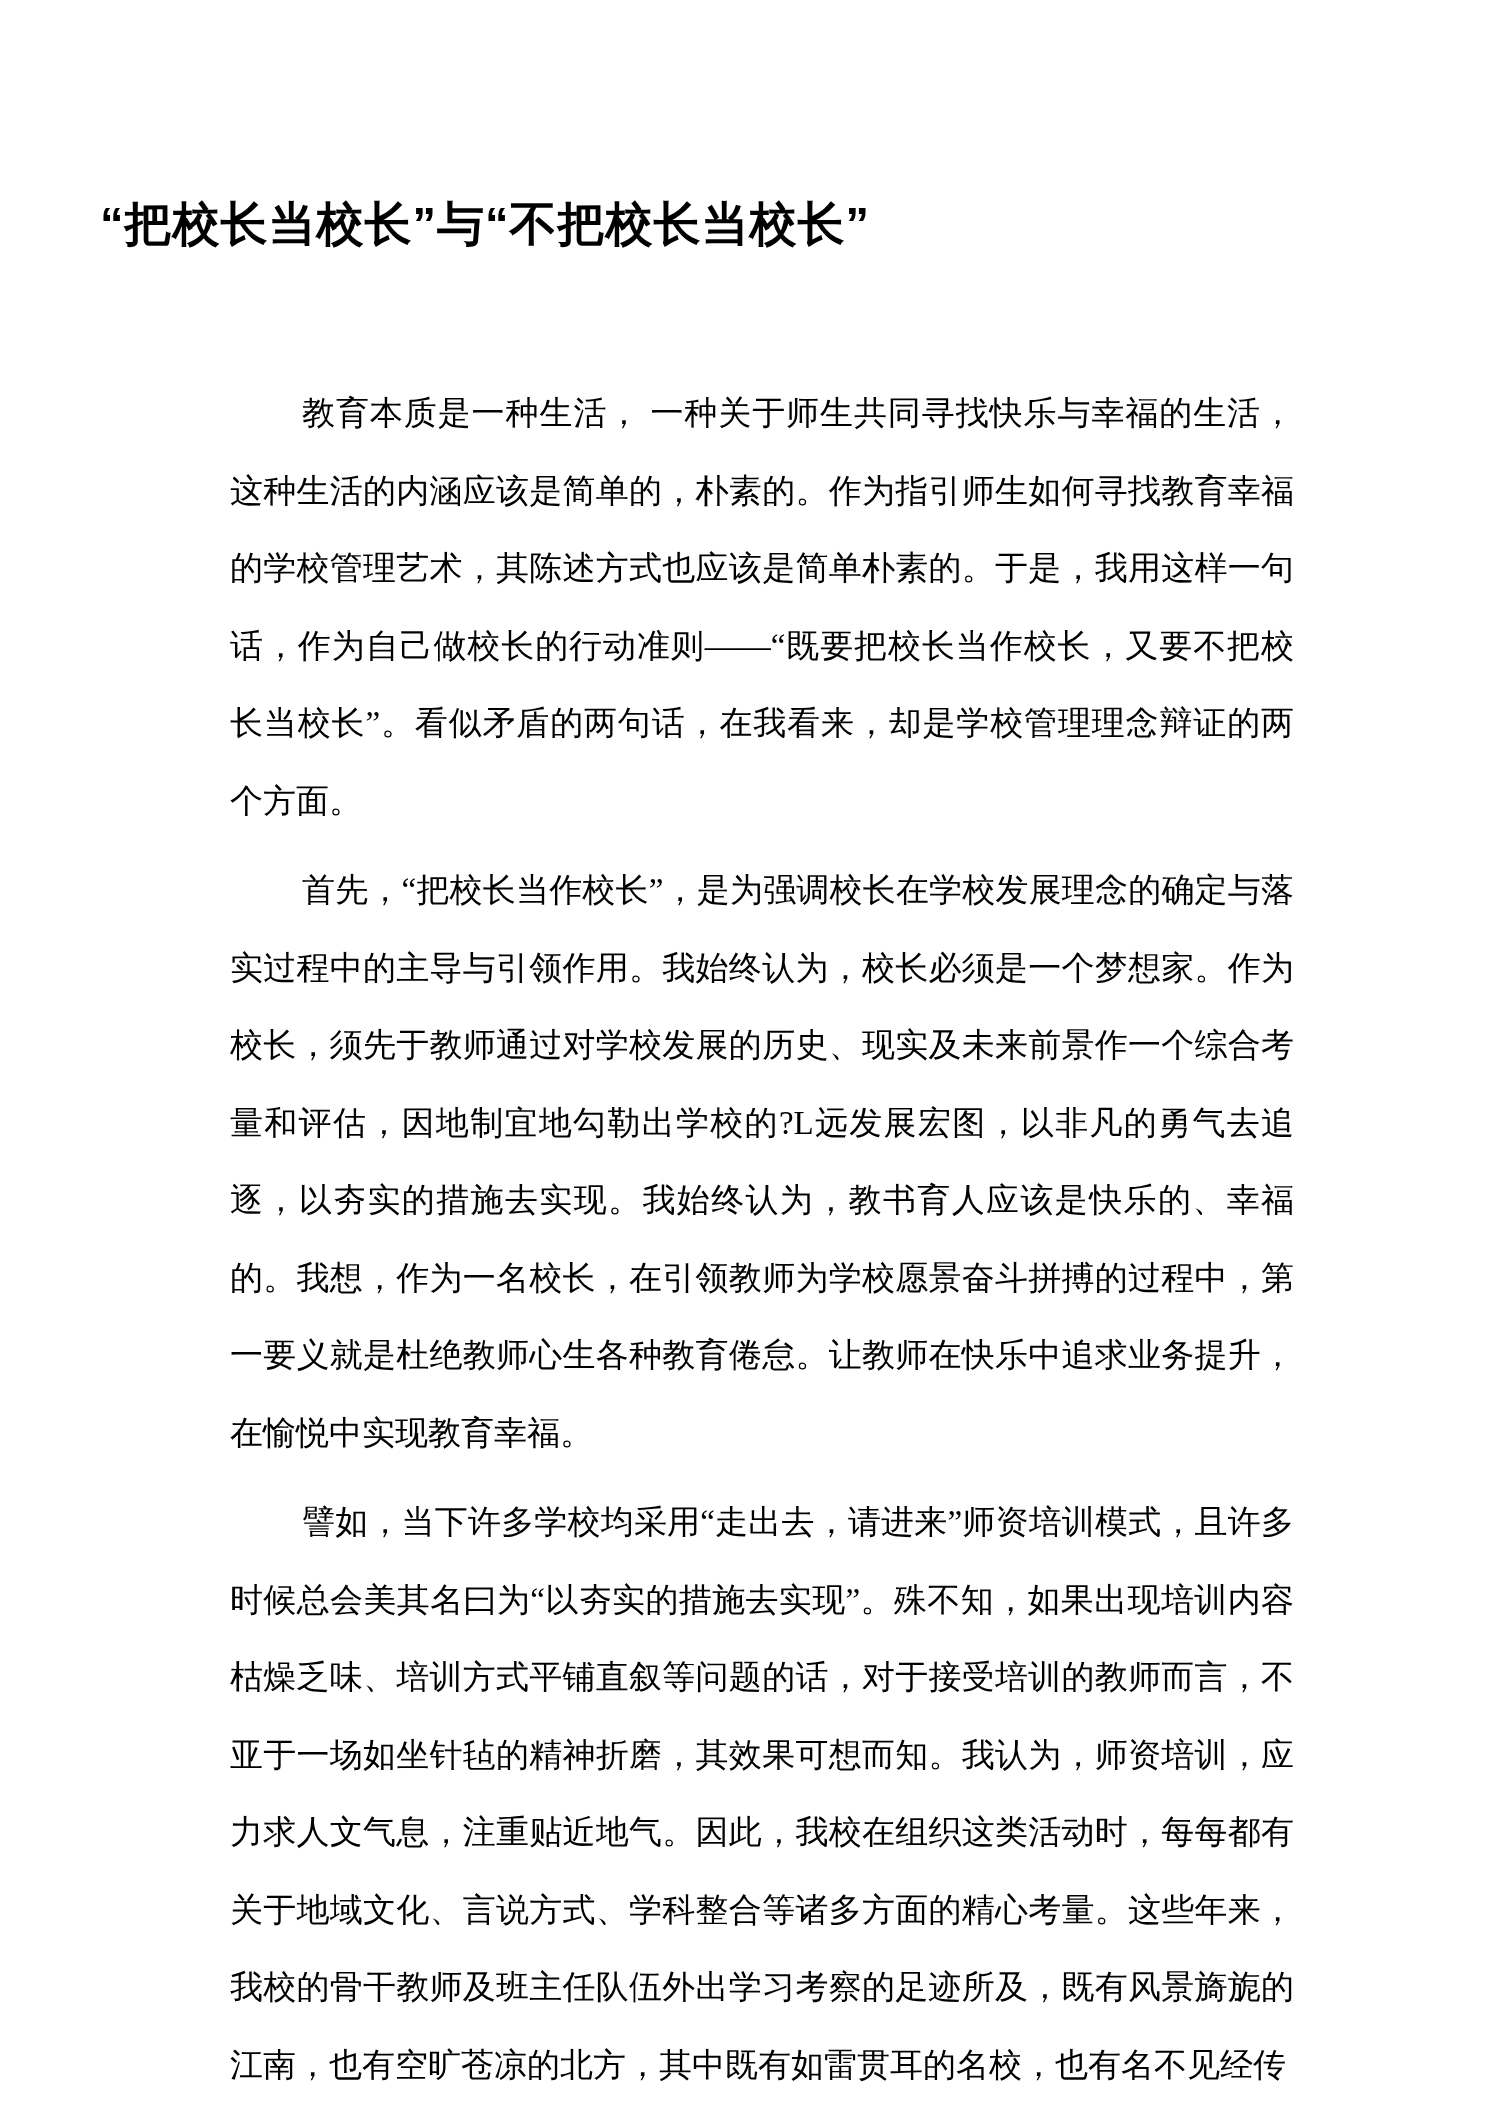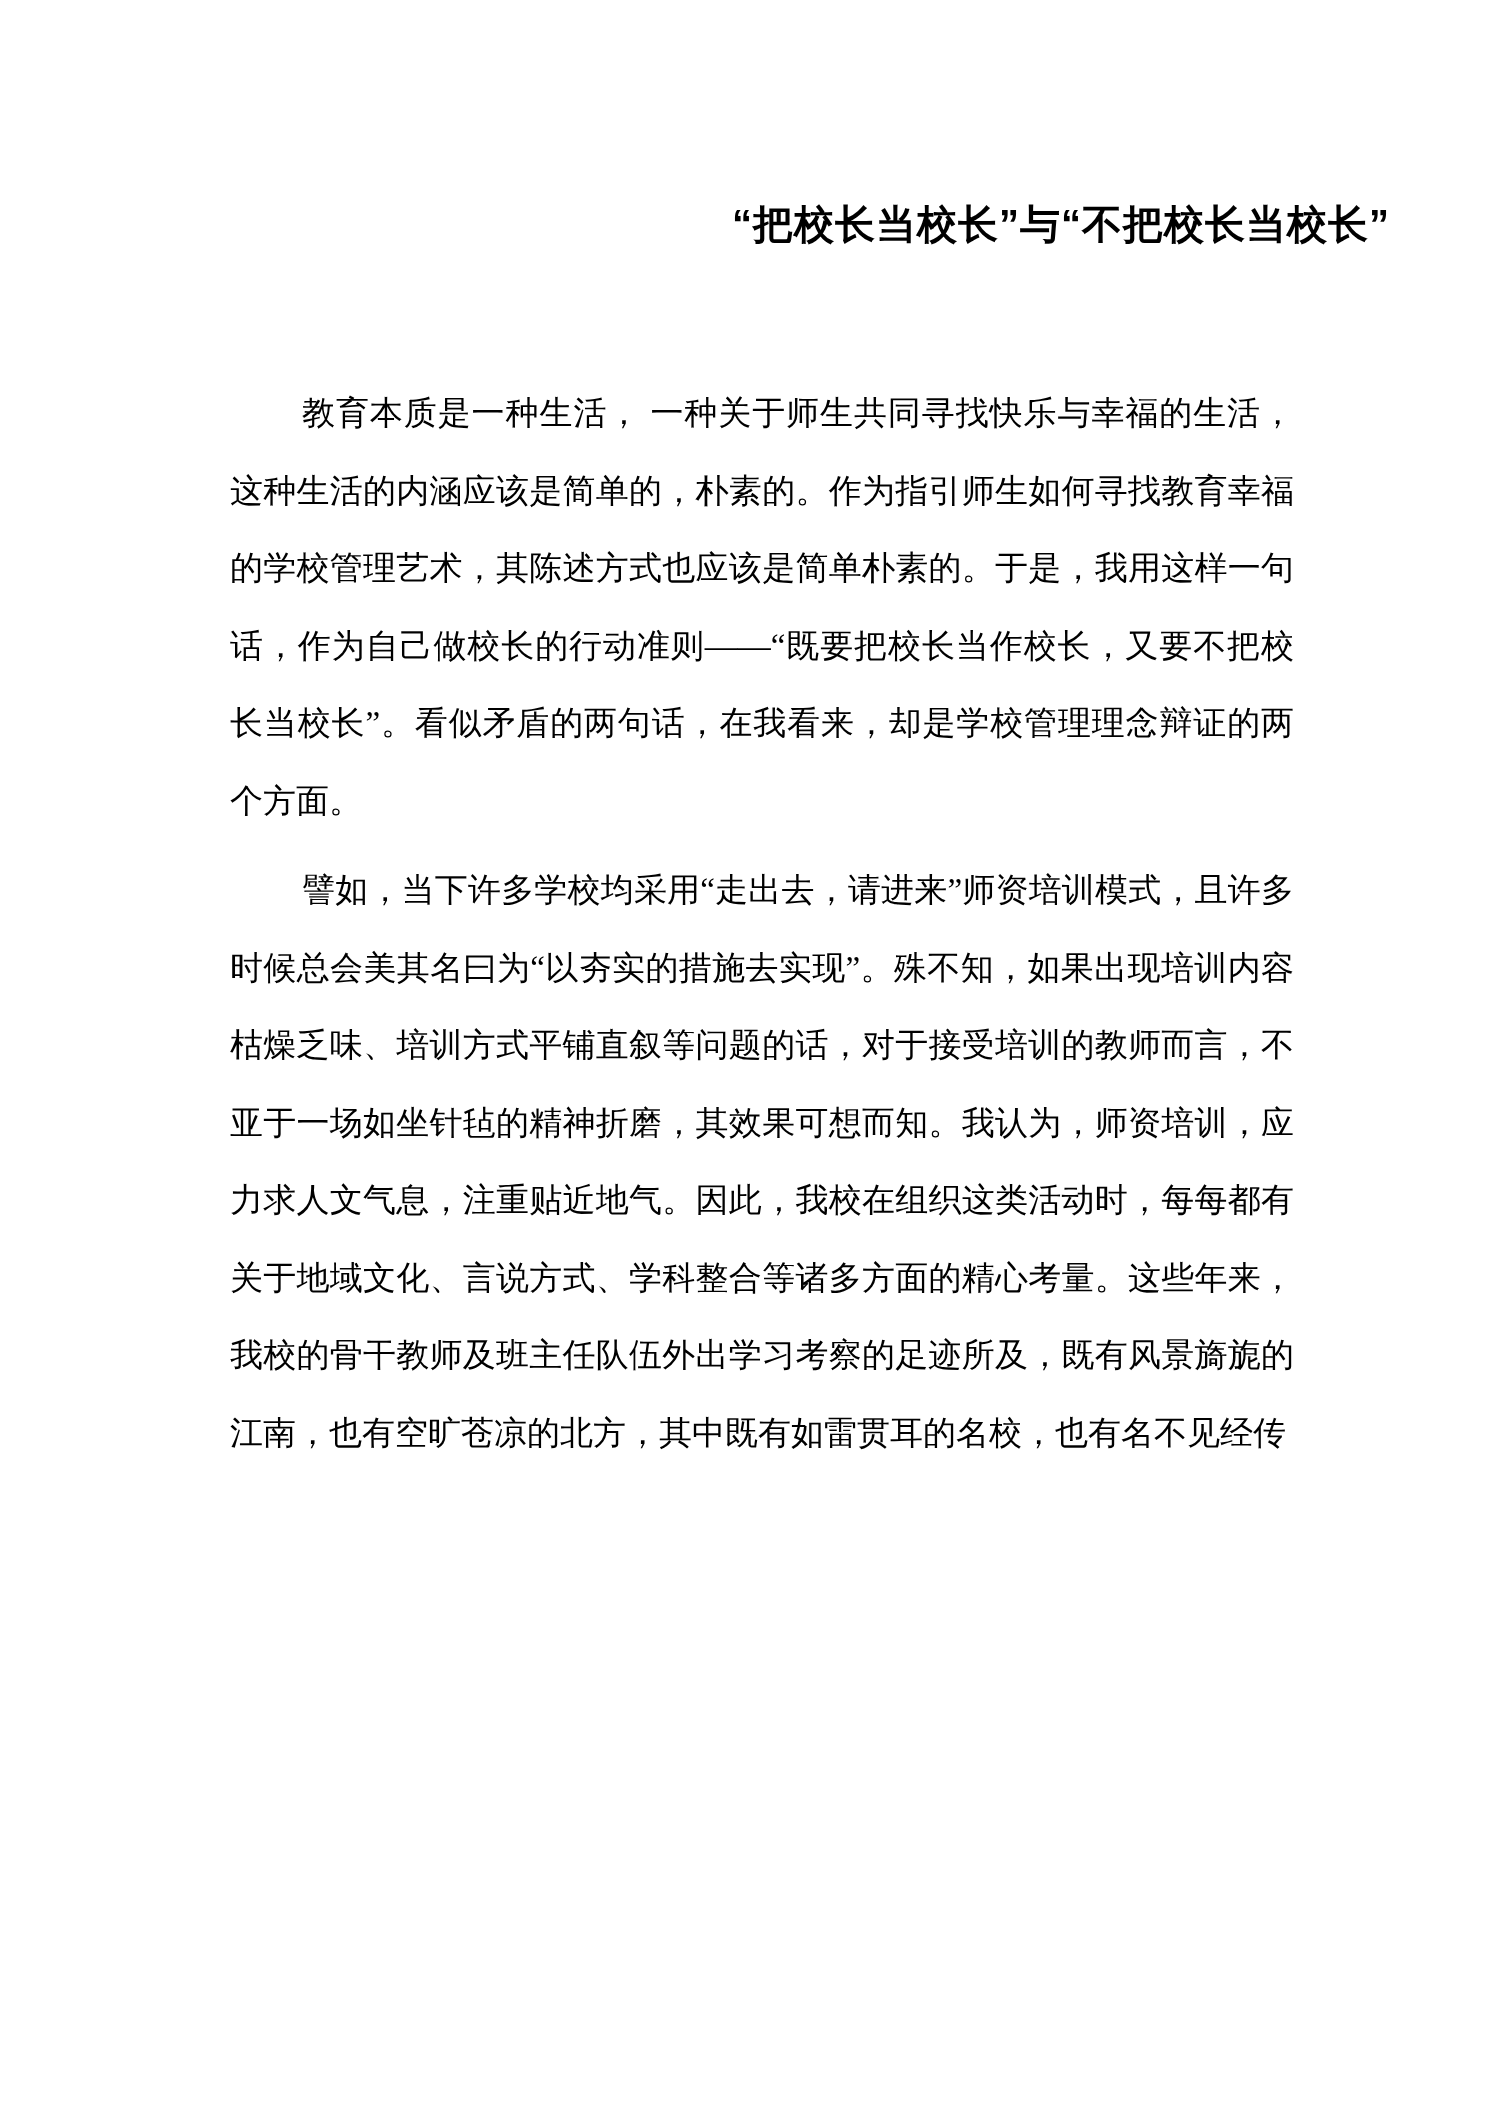--- a/index.html
+++ b/index.html
@@ -10,24 +10,24 @@
   .page {
     position: relative;
     width: 1490px;
     height: 2112px;
     background: #ffffff;
     overflow: hidden;
     box-sizing: border-box;
   }
   .doc-title {
     margin: 200px 100px 0 100px;
-    text-align: right;
+    text-align: left;
     font-family: "Liberation Sans", "DejaVu Sans", sans-serif;
     font-weight: 700;
-    font-size: 40px;
+    font-size: 47px;
     line-height: 48px;
     color: #000000;
     letter-spacing: 1px;
   }
   .doc-body {
     margin: 127px 184px 0 218px;
   }
   .doc-body p {
     margin: 12px;
     padding: 0;
@@ -42,15 +42,16 @@
     overflow-wrap: break-word;
   }
 </style>
 </head>
 <body>
 
 <div class="page">
   <h1 class="doc-title">“把校长当校长”与“不把校长当校长”</h1>
   <div class="doc-body">
     <p>教育本质是一种生活， 一种关于师生共同寻找快乐与幸福的生活，这种生活的内涵应该是简单的，朴素的。作为指引师生如何寻找教育幸福的学校管理艺术，其陈述方式也应该是简单朴素的。于是，我用这样一句话，作为自己做校长的行动准则——“既要把校长当作校长，又要不把校长当校长”。看似矛盾的两句话，在我看来，却是学校管理理念辩证的两个方面。</p>
+    <p>首先，“把校长当作校长”，是为强调校长在学校发展理念的确定与落实过程中的主导与引领作用。我始终认为，校长必须是一个梦想家。作为校长，须先于教师通过对学校发展的历史、现实及未来前景作一个综合考量和评估，因地制宜地勾勒出学校的?L远发展宏图，以非凡的勇气去追逐，以夯实的措施去实现。我始终认为，教书育人应该是快乐的、幸福的。我想，作为一名校长，在引领教师为学校愿景奋斗拼搏的过程中，第一要义就是杜绝教师心生各种教育倦怠。让教师在快乐中追求业务提升，在愉悦中实现教育幸福。</p>
     <p>譬如，当下许多学校均采用“走出去，请进来”师资培训模式，且许多时候总会美其名曰为“以夯实的措施去实现”。殊不知，如果出现培训内容枯燥乏味、培训方式平铺直叙等问题的话，对于接受培训的教师而言，不亚于一场如坐针毡的精神折磨，其效果可想而知。我认为，师资培训，应力求人文气息，注重贴近地气。因此，我校在组织这类活动时，每每都有关于地域文化、言说方式、学科整合等诸多方面的精心考量。这些年来，我校的骨干教师及班主任队伍外出学习考察的足迹所及，既有风景旖旎的江南，也有空旷苍凉的北方，其中既有如雷贯耳的名校，也有名不见经传</p>
   </div>
 </div>
 
 </body></html>

